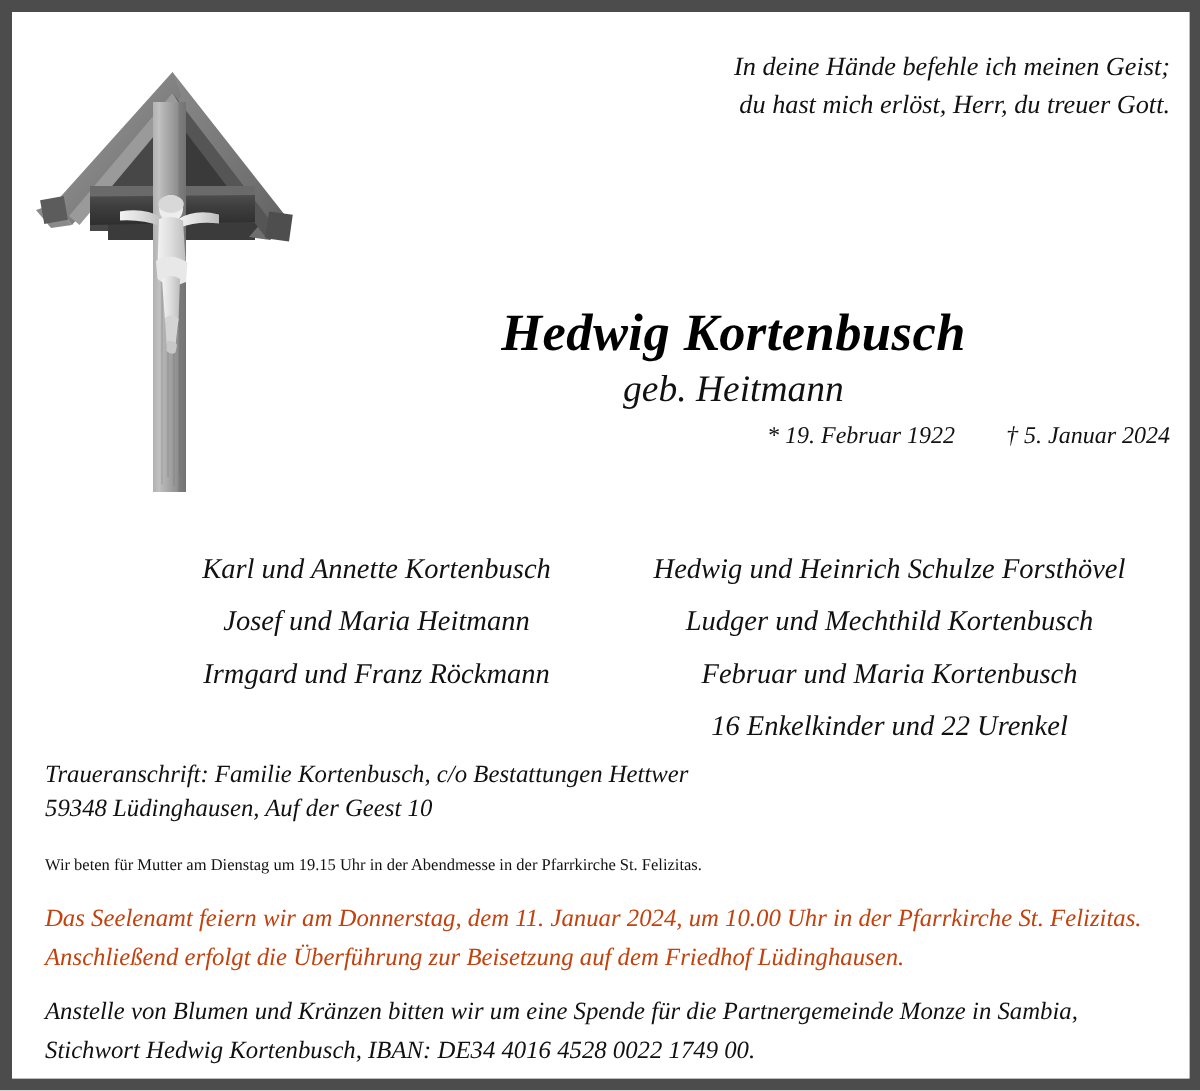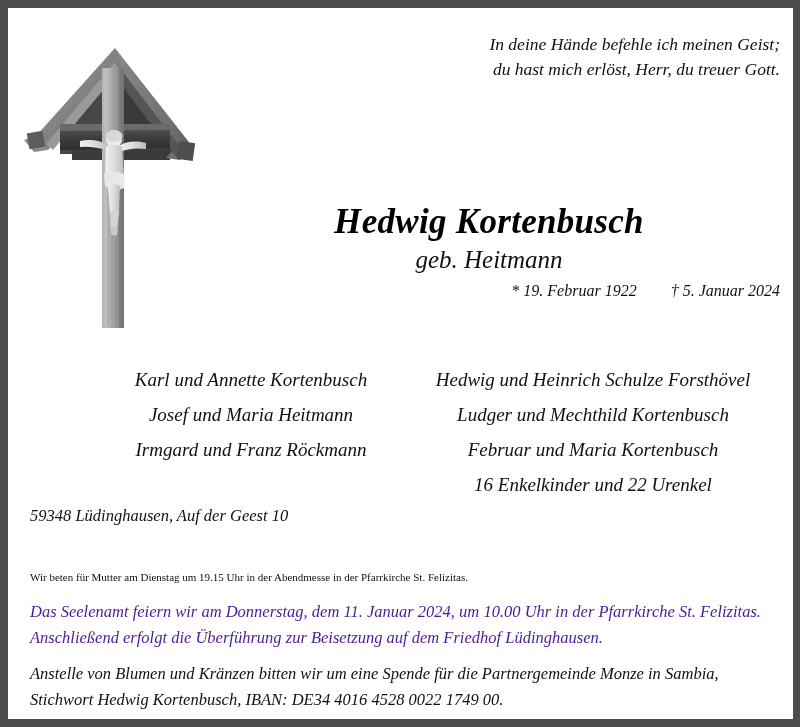--- a/index.html
+++ b/index.html
@@ -151,21 +151,21 @@
   }
 
   .mass {
     position: absolute;
     left: 22px;
     top: 591px;
     width: 752px;
     font-style: italic;
     font-size: 16.5px;
     line-height: 26px;
-    color: #4c1d95;
+    color: #c2410c;
   }
 
   .donation {
     position: absolute;
     left: 22px;
     top: 653px;
     width: 752px;
     font-style: italic;
     font-size: 16.5px;
     line-height: 26px;
@@ -280,20 +280,21 @@
       </div>
       <div class="family-col right">
         <div>Hedwig und Heinrich Schulze Forsthövel</div>
         <div>Ludger und Mechthild Kortenbusch</div>
         <div>Februar und Maria Kortenbusch</div>
         <div>16 Enkelkinder und 22 Urenkel</div>
       </div>
     </div>
 
     <div class="address">
+      <div>Traueranschrift: Familie Kortenbusch, c/o Bestattungen Hettwer</div>
       <div>59348 Lüdinghausen, Auf der Geest 10</div>
     </div>
 
     <div class="prayer">Wir beten für Mutter am Dienstag um 19.15 Uhr in der Abendmesse in der Pfarrkirche St. Felizitas.</div>
 
     <div class="mass">Das Seelenamt feiern wir am Donnerstag, dem 11. Januar 2024, um 10.00 Uhr in der Pfarrkirche St. Felizitas. Anschließend erfolgt die Überführung zur Beisetzung auf dem Friedhof Lüdinghausen.</div>
 
     <div class="donation">Anstelle von Blumen und Kränzen bitten wir um eine Spende für die Partnergemeinde Monze in Sambia, Stichwort Hedwig Kortenbusch, IBAN: DE34 4016 4528 0022 1749 00.</div>
 
   </div>

